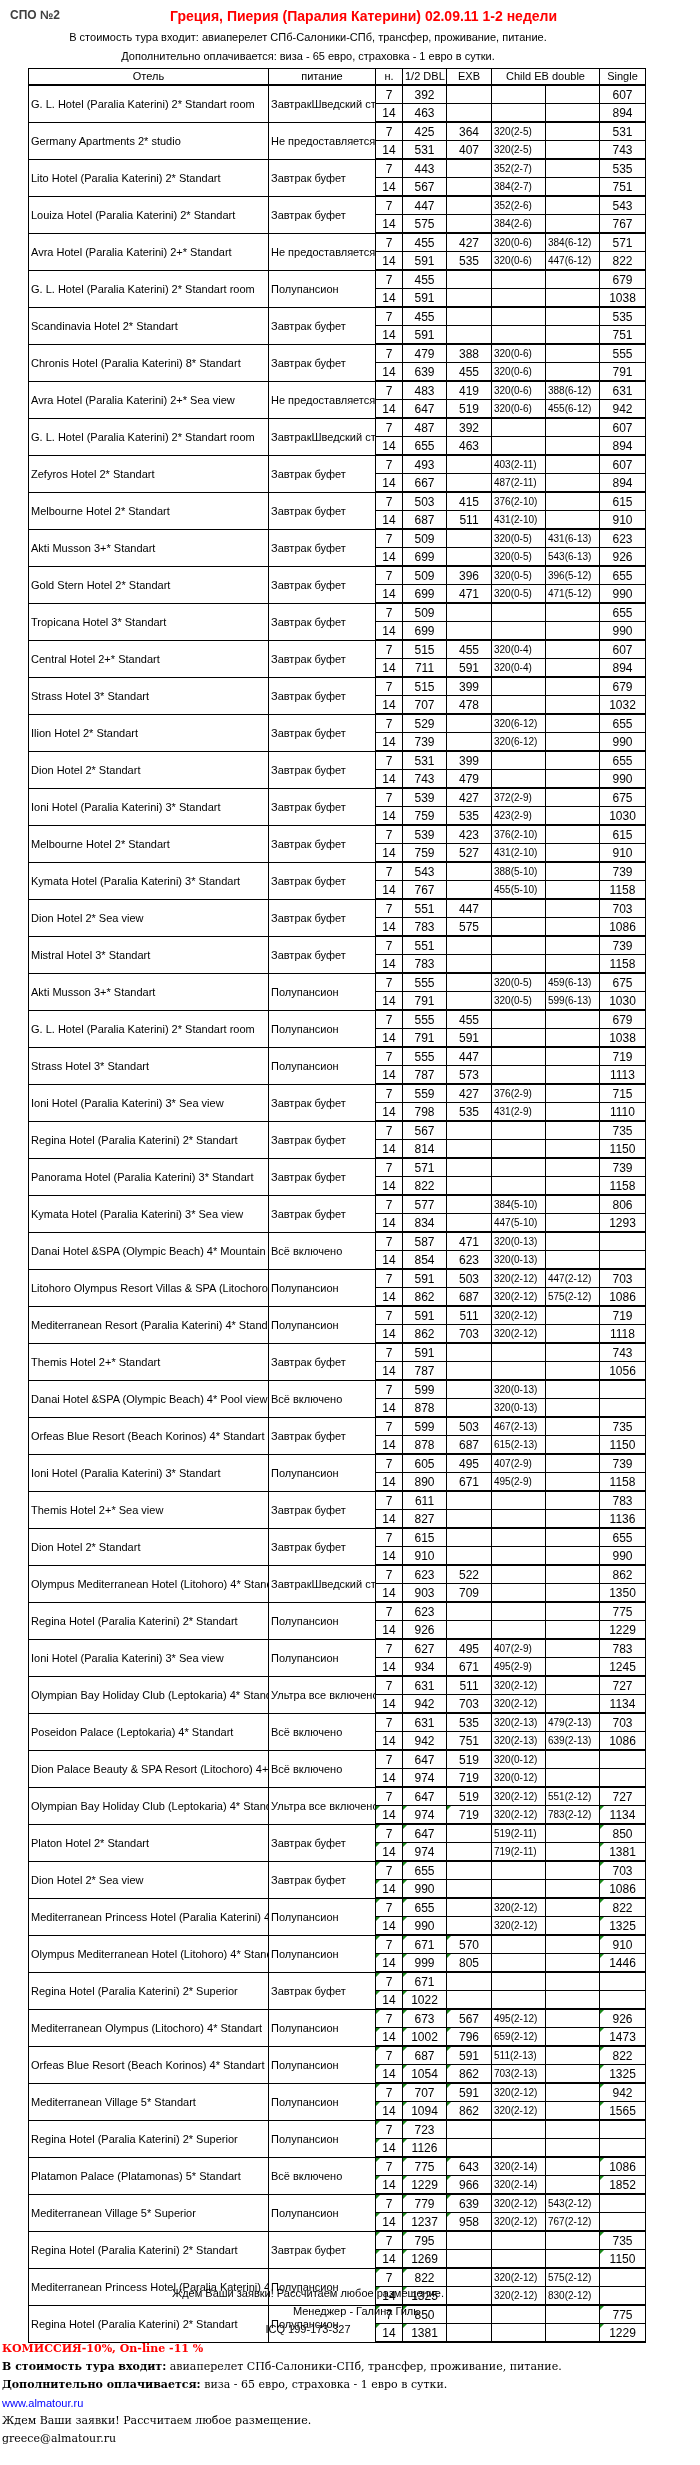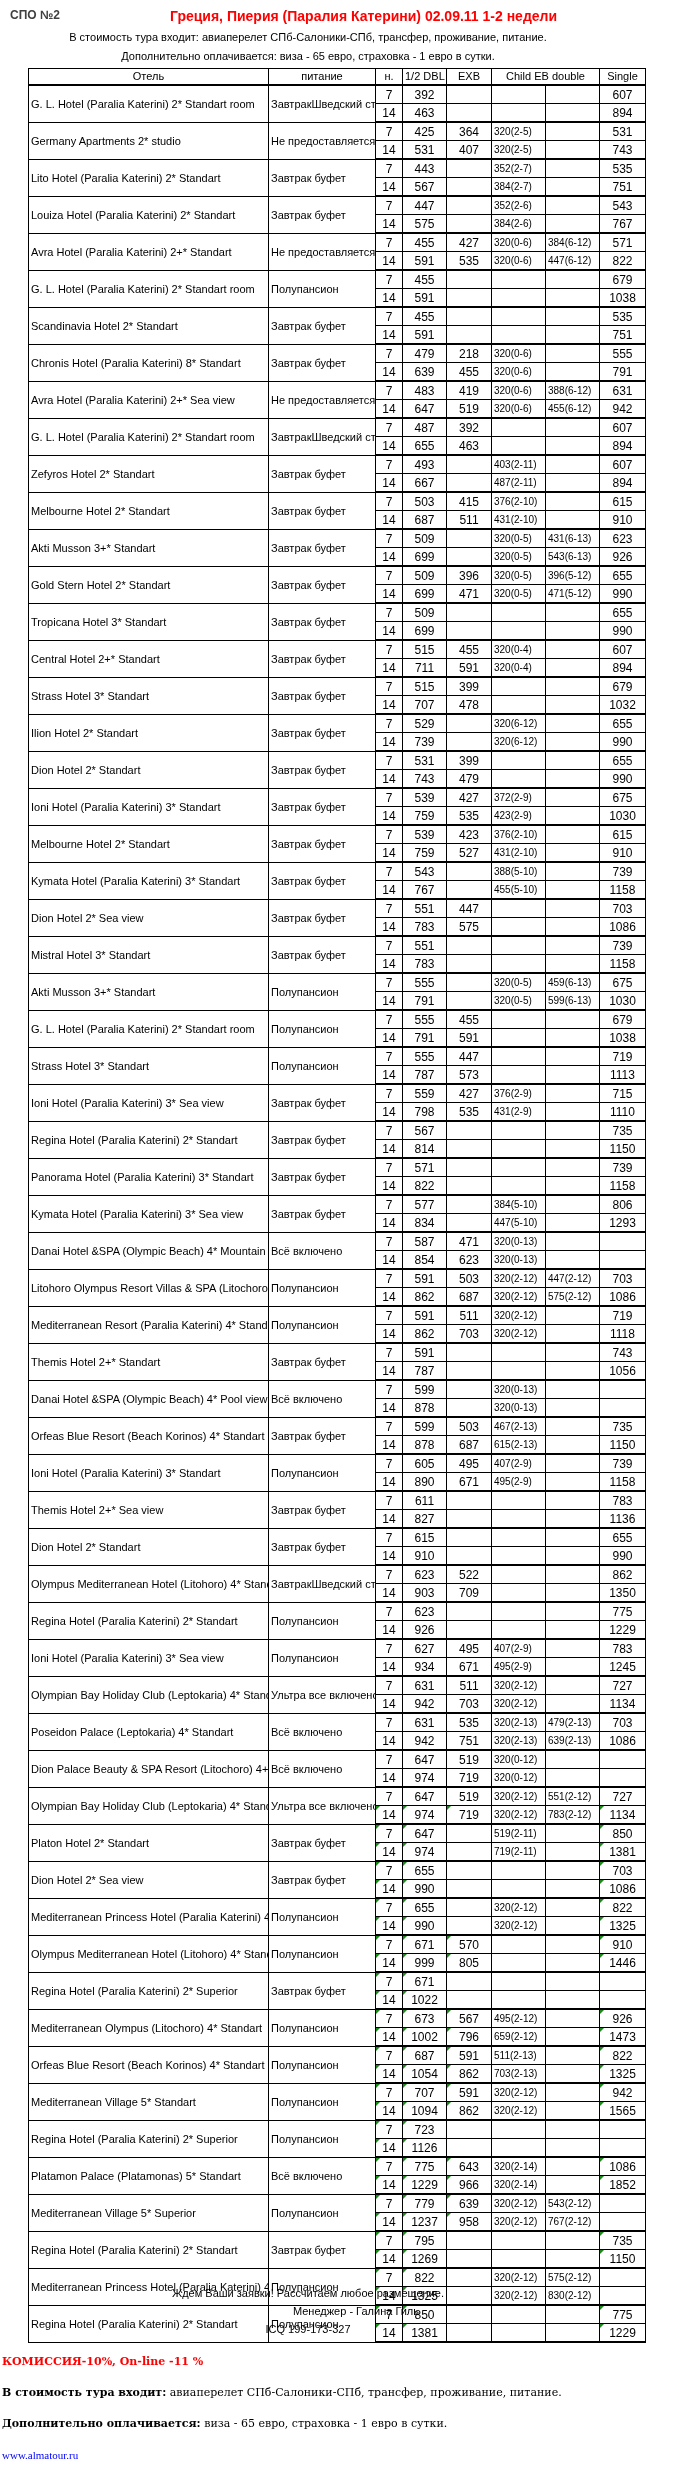--- a/index.html
+++ b/index.html
@@ -20,23 +20,23 @@
   td.meal { white-space: normal; line-height: 17px; vertical-align: middle; }
   td.n, td.num, td.single { text-align: center; font-size: 12px; }
   td.child { font-size: 10px; text-align: left; padding-left: 1px; }
   tr.last td { border-bottom: 2px solid #000; }
   td.hotel, td.meal { border-bottom: 2px solid #000; }
   td.mark::before { content: ""; position: absolute; left: 0; top: 0; width: 0; height: 0;
                     border-top: 4px solid #1a8a1a; border-right: 4px solid transparent; }
   .footer { position: absolute; left: 0; width: 616px; text-align: center; font-size: 11px; }
   .f1 { top: 2287px; } .f2 { top: 2305px; padding-left: 48px; } .f3 { top: 2323px; }
   .notes { position: absolute; left: 2px; top: 2340px; font-family: "DejaVu Serif", serif; font-size: 11px; }
-  .notes div { height: 18px; line-height: 18px; white-space: nowrap; margin-top: 13px; }
+  .notes div { height: 18px; line-height: 18px; white-space: nowrap; }
   .commission { color: #ff0000; font-weight: bold; }
-  .link { color: #0000ff; font-family: Liberation Serif, serif; }
+  .link { color: #0000ff; font-family: Liberation Sans, sans-serif; }
   b { font-weight: bold; }
 </style>
 </head>
 <body>
 
 <div class="title-row">
   <span class="spo">СПО №2</span>
   <span class="title">Греция, Пиерия (Паралия Катерини) 02.09.11 1-2 недели</span>
 </div>
 <div class="intro intro1">В стоимость тура входит: авиаперелет СПб-Салоники-СПб, трансфер, проживание, питание.</div>
@@ -189,21 +189,21 @@
         <td class="num"></td>
         <td class="child"></td>
         <td class="child"></td>
         <td class="single">751</td>
       </tr>
       <tr>
         <td class="hotel" rowspan="2">Chronis Hotel (Paralia Katerini) 8* Standart</td>
         <td class="meal" rowspan="2">Завтрак буфет</td>
         <td class="n">7</td>
         <td class="num">479</td>
-        <td class="num">218</td>
+        <td class="num">388</td>
         <td class="child">320(0-6)</td>
         <td class="child"></td>
         <td class="single">555</td>
       </tr>
       <tr class="last">
         <td class="n">14</td>
         <td class="num">639</td>
         <td class="num">455</td>
         <td class="child">320(0-6)</td>
         <td class="child"></td>

